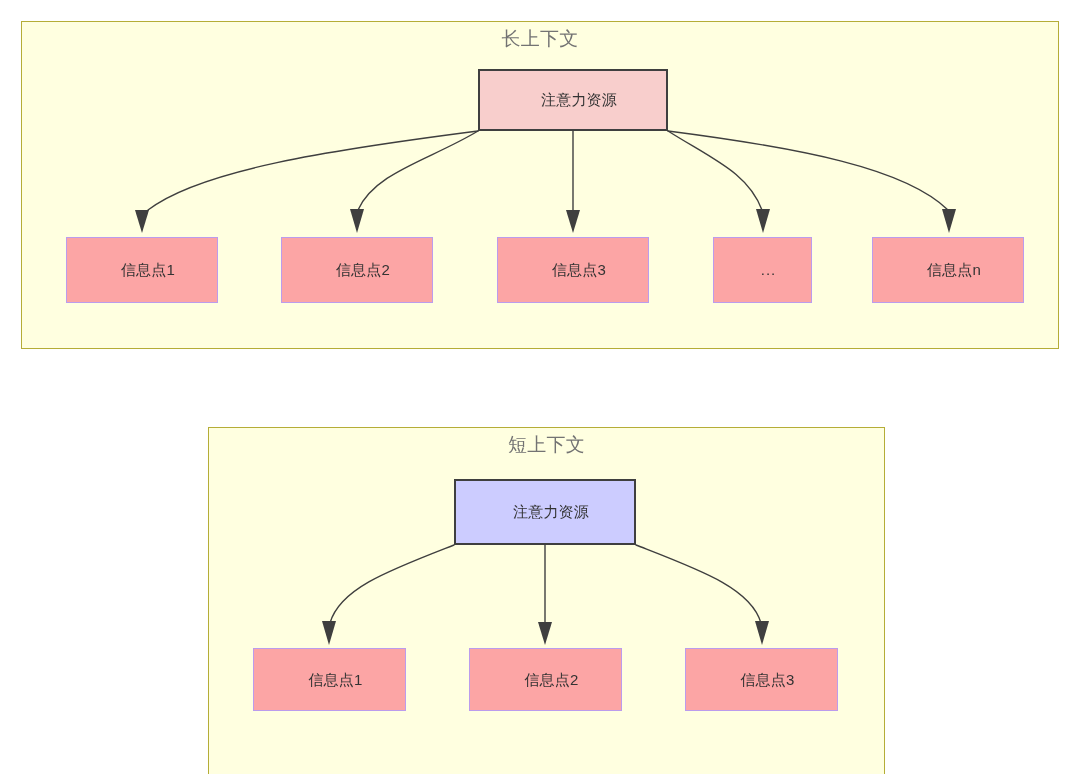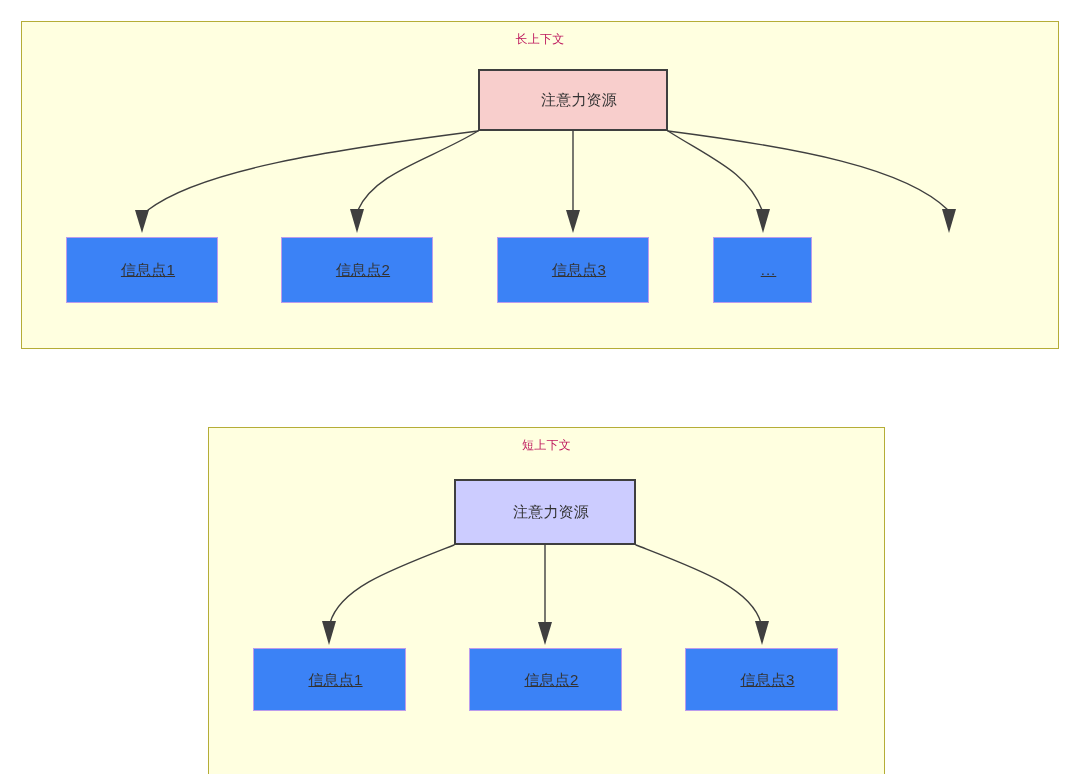--- a/index.html
+++ b/index.html
@@ -37,22 +37,22 @@
     top: 427px;
     width: 677px;
     height: 353px;
   }
   .panel-title {
     position: absolute;
     top: 8px;
     left: 0;
     width: 100%;
     text-align: center;
-    font-size: 12px;
-    color: #be185d;
+    font-size: 19px;
+    color: #737373;
     line-height: 18px;
     letter-spacing: 0.2px;
   }
   .node {
     position: absolute;
     box-sizing: border-box;
     display: flex;
     align-items: center;
     justify-content: center;
     font-size: 15px;
@@ -63,23 +63,22 @@
   }
   .node-root-red {
     background: #f8cecc;
     border: 2px solid #3f3f3f;
   }
   .node-root-blue {
     background: #ccccff;
     border: 2px solid #3f3f3f;
   }
   .node-info {
-    background: #3b82f6;
+    background: #fca5a5;
     border: 1.6px solid #bb9ced;
-    text-decoration: underline;
   }
   .node-ellipsis {
     font-size: 15px;
     letter-spacing: 1px;
     color: #333333;
   }
   svg.edges {
     position: absolute;
     left: 0;
     top: 0;
@@ -121,20 +120,23 @@
   </div>
 
   <div class="node node-info" style="left:497px; top:237px; width:152px; height:66px;">
     <span>信息点3</span>
   </div>
 
   <div class="node node-info" style="left:713px; top:237px; width:99px; height:66px;">
     <span class="node-ellipsis">...</span>
   </div>
 
+  <div class="node node-info" style="left:872px; top:237px; width:152px; height:66px;">
+    <span>信息点n</span>
+  </div>
 
   <div class="panel" id="panel-short">
     <div class="panel-title">短上下文</div>
   </div>
 
   <div class="node node-root-blue" style="left:454px; top:479px; width:182px; height:66px;">
     <span>注意力资源</span>
   </div>
 
   <div class="node node-info" style="left:253px; top:648px; width:153px; height:63px;">

